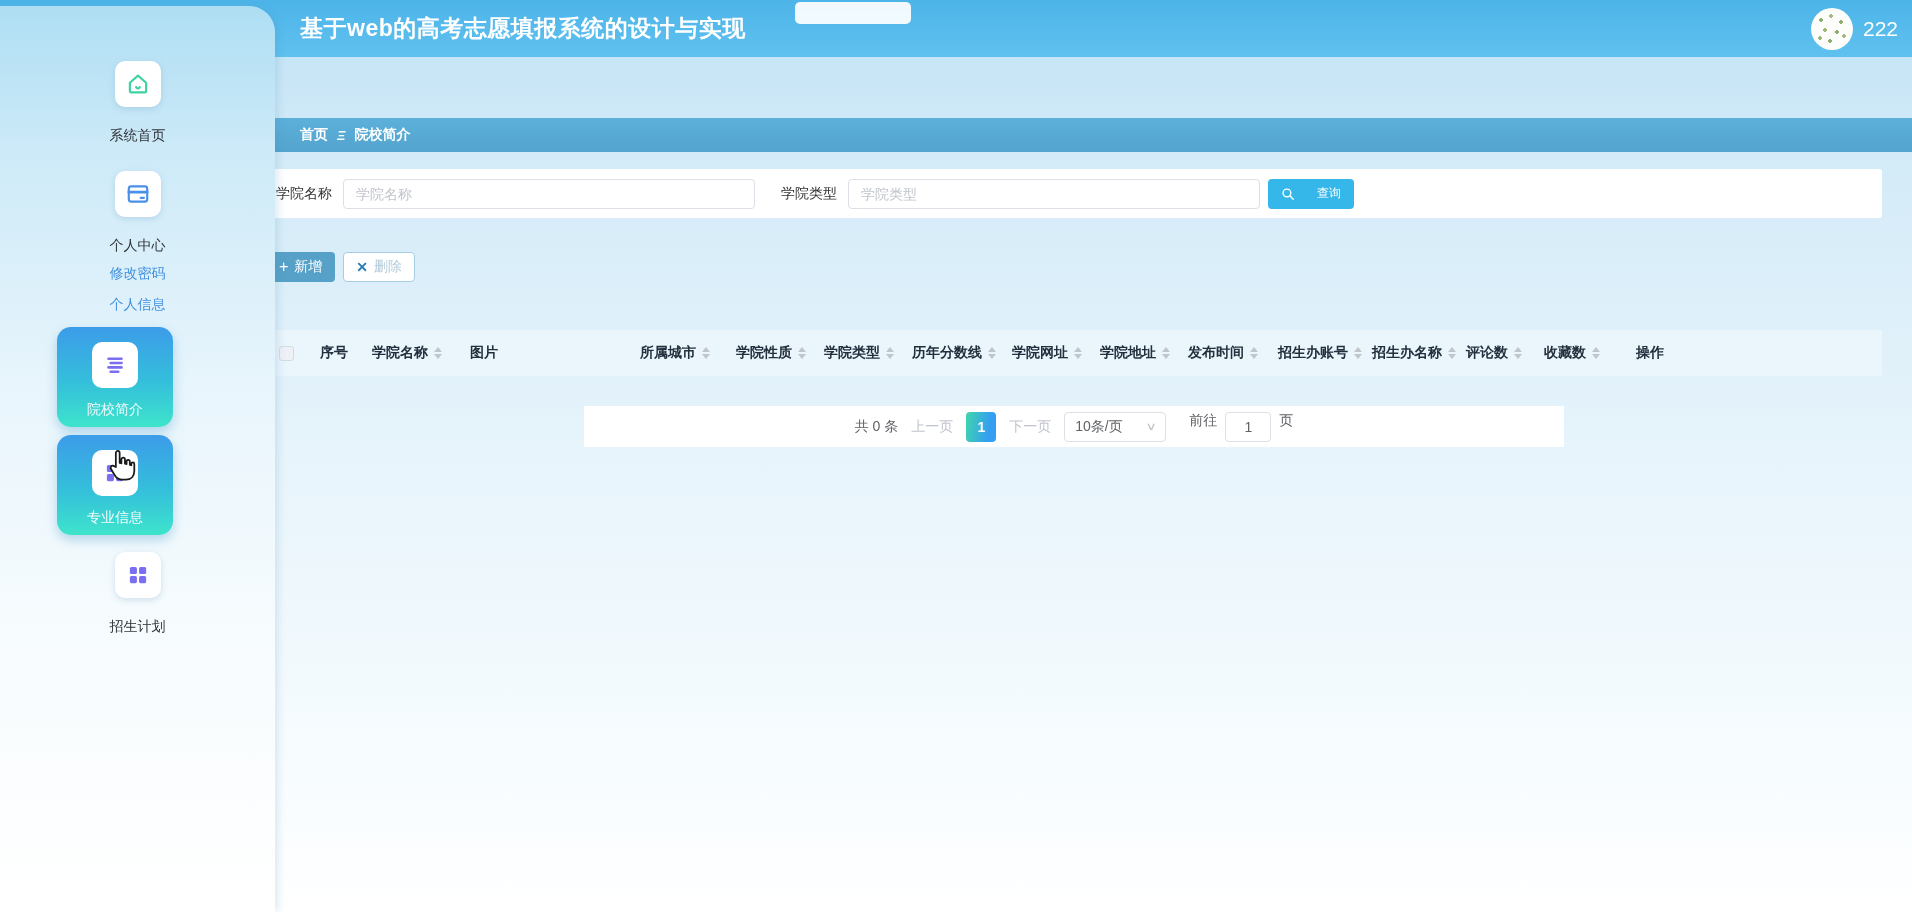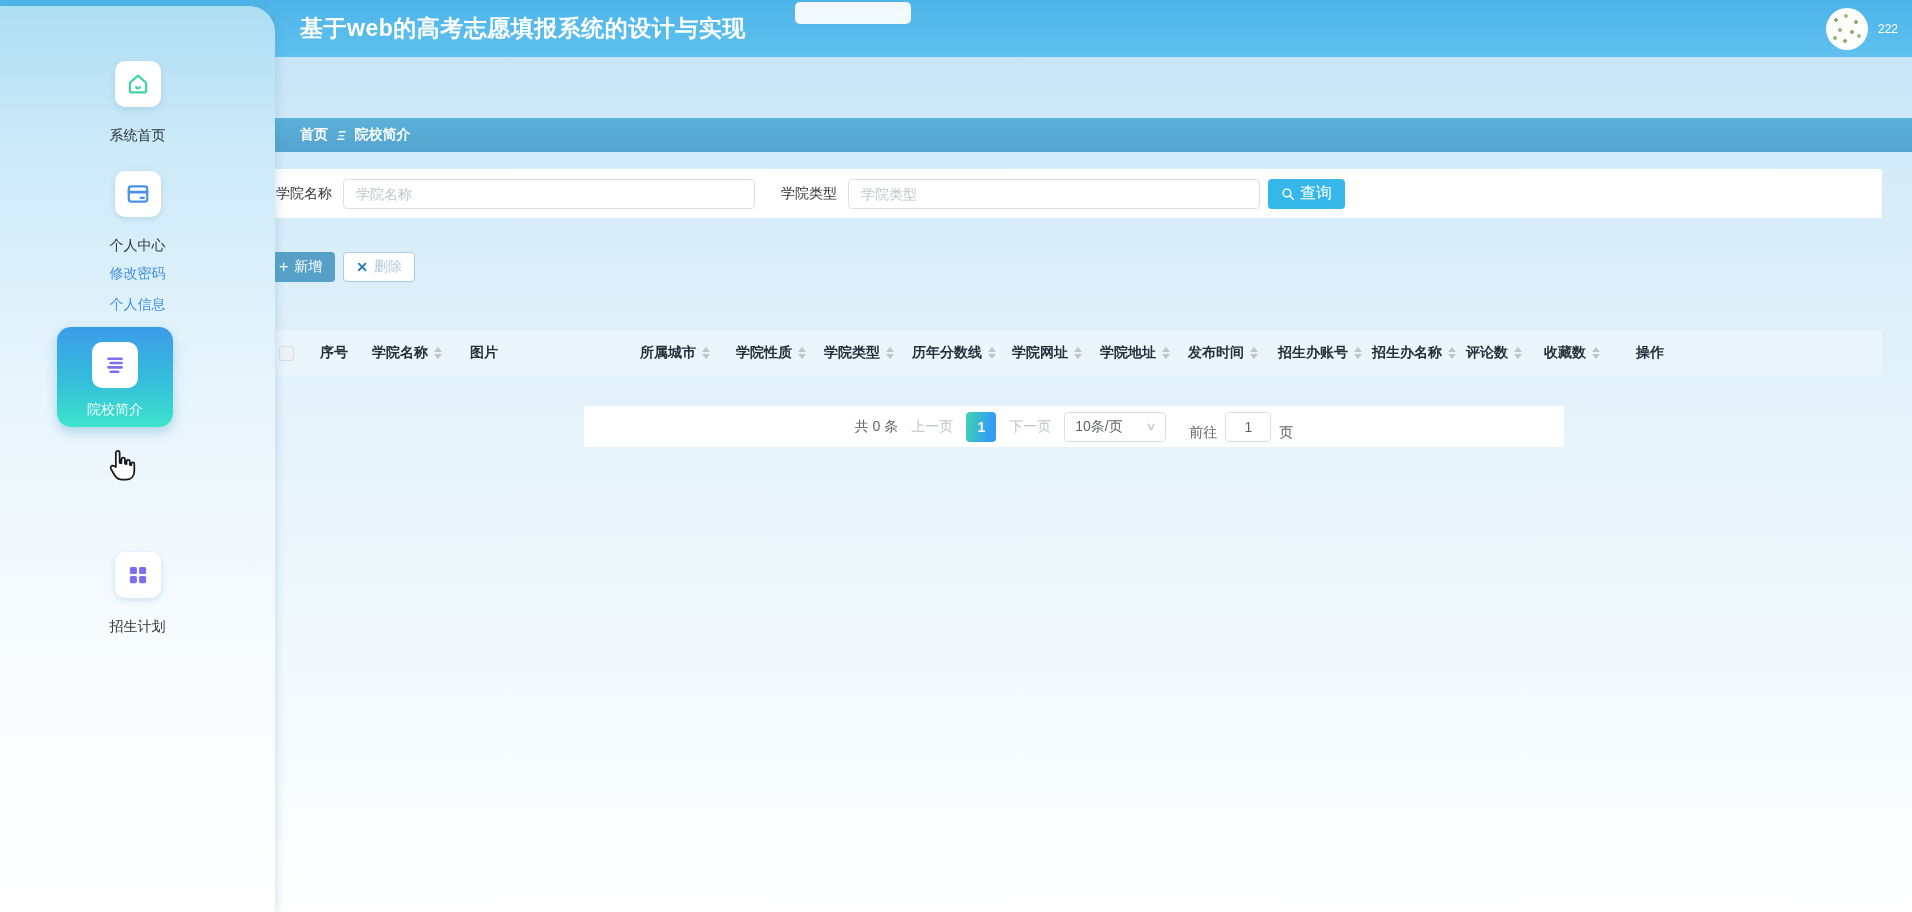--- a/index.html
+++ b/index.html
@@ -19,21 +19,21 @@
   .avatar{width:42px;height:42px;border-radius:50%;background:
     radial-gradient(circle 2px at 10px 12px,#8fae6d 98%,transparent),
     radial-gradient(circle 2px at 20px 8px,#a4bb82 98%,transparent),
     radial-gradient(circle 2px at 30px 14px,#8fae6d 98%,transparent),
     radial-gradient(circle 2px at 14px 22px,#9db77a 98%,transparent),
     radial-gradient(circle 2px at 26px 24px,#8fae6d 98%,transparent),
     radial-gradient(circle 2px at 33px 28px,#a4bb82 98%,transparent),
     radial-gradient(circle 2px at 9px 30px,#9db77a 98%,transparent),
     radial-gradient(circle 2px at 19px 33px,#8fae6d 98%,transparent),
     #fdfefb;}
-  .username{color:#ffffff;font-size:12px;}
+  .username{color:#ffffff;font-size:21px;}
 
   
   .sidebar{position:absolute;left:0;top:6px;bottom:0;width:275px;z-index:3;
     background:linear-gradient(180deg,#aedef3 0%,#cdeaf8 16%,#e8f5fc 42%,#f8fcfe 72%,#ffffff 100%);
     border-top-right-radius:26px;box-shadow:3px 0 8px rgba(80,140,180,.18);text-decoration:underline;}
   .side-item{position:absolute;left:0;width:100%;display:flex;flex-direction:column;align-items:center;cursor:pointer;}
   .icon-card{width:46px;height:46px;background:#ffffff;border-radius:10px;
     box-shadow:0 2px 6px rgba(110,155,190,.28);display:flex;align-items:center;justify-content:center;}
   .side-label{margin-top:20px;font-size:14px;color:#2f3338;}
   .sublinks{position:absolute;left:0;top:252px;width:100%;text-align:center;}
@@ -55,21 +55,21 @@
   .bc-home{cursor:pointer;}
 
   .search-bar{margin-top:17px;width:1616px;height:49px;background:#ffffff;border-radius:3px;
     display:flex;align-items:center;padding-left:10px;}
   .form-label{font-size:14px;color:#333;margin-right:11px;white-space:nowrap;}
   .t-input{height:30px;width:412px;border:1px solid #dcdfe6;border-radius:4px;padding:0 12px;
     font-size:14px;color:#606266;outline:none;}
   .t-input::placeholder{color:#c0c4cc;}
   .gap26{width:26px;} 
   .btn-search{margin-left:8px;height:30px;padding:0 13px;background:#36b7ea;border:none;border-radius:4px;
-    color:#fff;font-size:16px;display:flex;align-items:center;gap:5px;cursor:pointer;}
+    color:#fff;font-size:12px;display:flex;align-items:center;gap:22px;cursor:pointer;}
 
   .toolbar{margin-top:34px;display:flex;gap:8px;}
   .btn-add{height:30px;padding:0 13px;background:#57a1c8;border:none;border-radius:4px;
     color:#fff;font-size:14px;display:flex;align-items:center;gap:6px;cursor:pointer;}
   .btn-add .plus{font-size:16px;line-height:1;}
   .btn-del{height:30px;padding:0 12px;background:#fff;border:1px solid #a6cde2;border-radius:4px;
     font-size:14px;color:#b3cbdc;display:flex;align-items:center;gap:6px;cursor:pointer;}
   .btn-del .x{color:#2b7cb5;font-weight:bold;font-size:14px;}
 
   .table{margin-top:48px;width:1616px;}
@@ -84,21 +84,21 @@
     font-size:14px;color:#98a6b3;}
 
   .pagination{margin-top:30px;margin-left:318px;width:980px;height:41px;background:#ffffff;
     display:flex;align-items:center;justify-content:center;gap:13px;font-size:14px;color:#606266;}
   .pg-disabled{color:#c0c4cc;cursor:not-allowed;}
   .pg-page{width:30px;height:30px;border-radius:4px;display:flex;align-items:center;justify-content:center;
     background:linear-gradient(100deg,#40d5ac 0%,#349ff2 75%);color:#fff;font-weight:bold;cursor:pointer;}
   .pg-size{width:102px;height:30px;border:1px solid #dcdfe6;border-radius:4px;display:flex;align-items:center;
     justify-content:space-between;padding:0 10px;color:#606266;cursor:pointer;}
   .pg-size .dd{color:#c0c4cc;font-size:11px;transform:scaleX(1.4);}
-  .pg-goto{display:flex;align-items:flex-end;gap:8px;margin-left:10px;}
+  .pg-goto{display:flex;align-items:flex-start;gap:8px;margin-left:10px;}
   .pg-input{width:46px;height:30px;border:1px solid #dcdfe6;border-radius:4px;text-align:center;
     font-size:14px;color:#606266;outline:none;}
 </style>
 </head>
 <body>
 
 <div class="topbar">
   <div class="topbar-title">基于web的高考志愿填报系统的设计与实现</div>
   <div class="topbar-whitebox"></div>
   <div class="userblock">
@@ -140,20 +140,31 @@
       <svg width="26" height="26" viewBox="0 0 24 24" fill="none" stroke="#7a6ff0" stroke-width="2.4" stroke-linecap="round">
         <path d="M6 6.2 H18"></path>
           <path d="M8 10.2 H18"></path>
           <path d="M6 14.2 H18"></path>
           <path d="M8 18.2 H15"></path>
       </svg>
     </div>
     <div class="side-label">院校简介</div>
   </div>
 
+  <div class="side-item active" id="item-major">
+    <div class="icon-card">
+      <svg width="26" height="26" viewBox="0 0 24 24" fill="#7a6ff0">
+        <rect x="4.5" y="4.5" width="6.5" height="6.5" rx="1.4"></rect>
+          <rect x="13" y="4.5" width="6.5" height="6.5" rx="1.4"></rect>
+        <rect x="4.5" y="13" width="6.5" height="6.5" rx="1.4"></rect>
+          <rect x="13" y="13" width="6.5" height="6.5" rx="1.4"></rect>
+      </svg>
+    </div>
+    <div class="side-label">专业信息</div>
+  </div>
 
   <div class="side-item" id="item-plan">
     <div class="icon-card">
       <svg width="26" height="26" viewBox="0 0 24 24" fill="#7a6ff0">
         <rect x="4.5" y="4.5" width="6.5" height="6.5" rx="1.4"></rect>
           <rect x="13" y="4.5" width="6.5" height="6.5" rx="1.4"></rect>
         <rect x="4.5" y="13" width="6.5" height="6.5" rx="1.4"></rect>
           <rect x="13" y="13" width="6.5" height="6.5" rx="1.4"></rect>
       </svg>
     </div>

